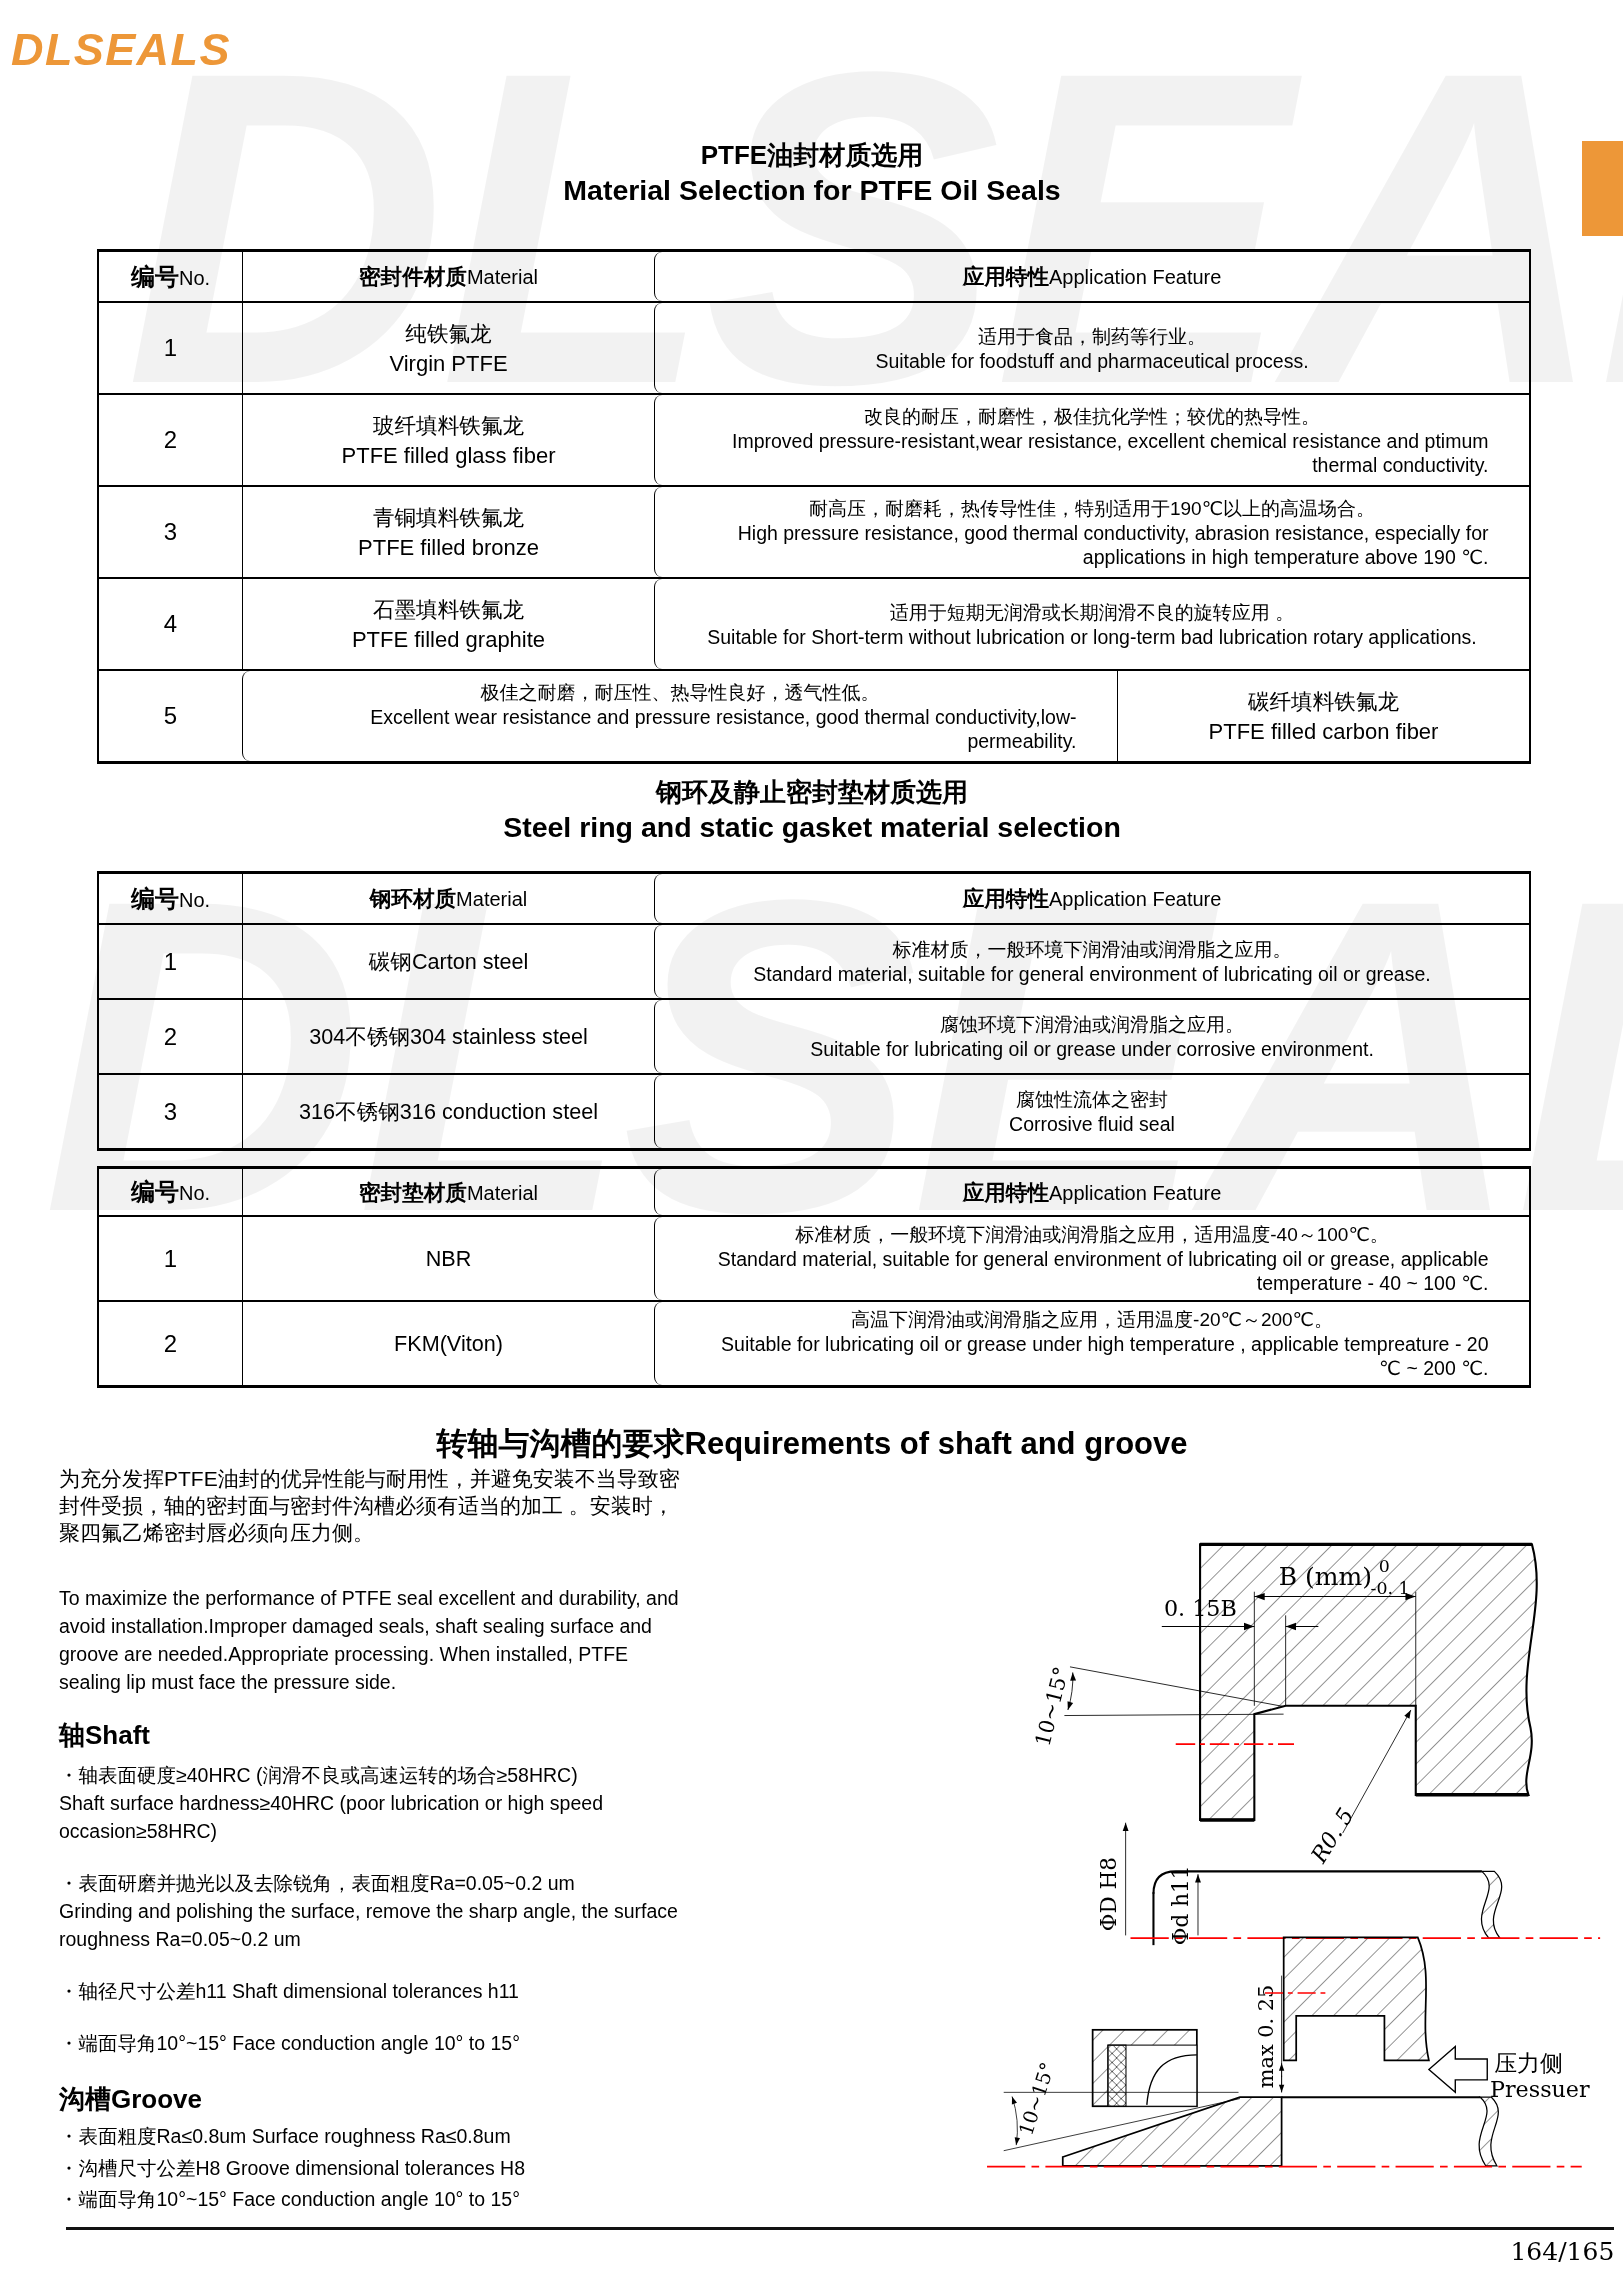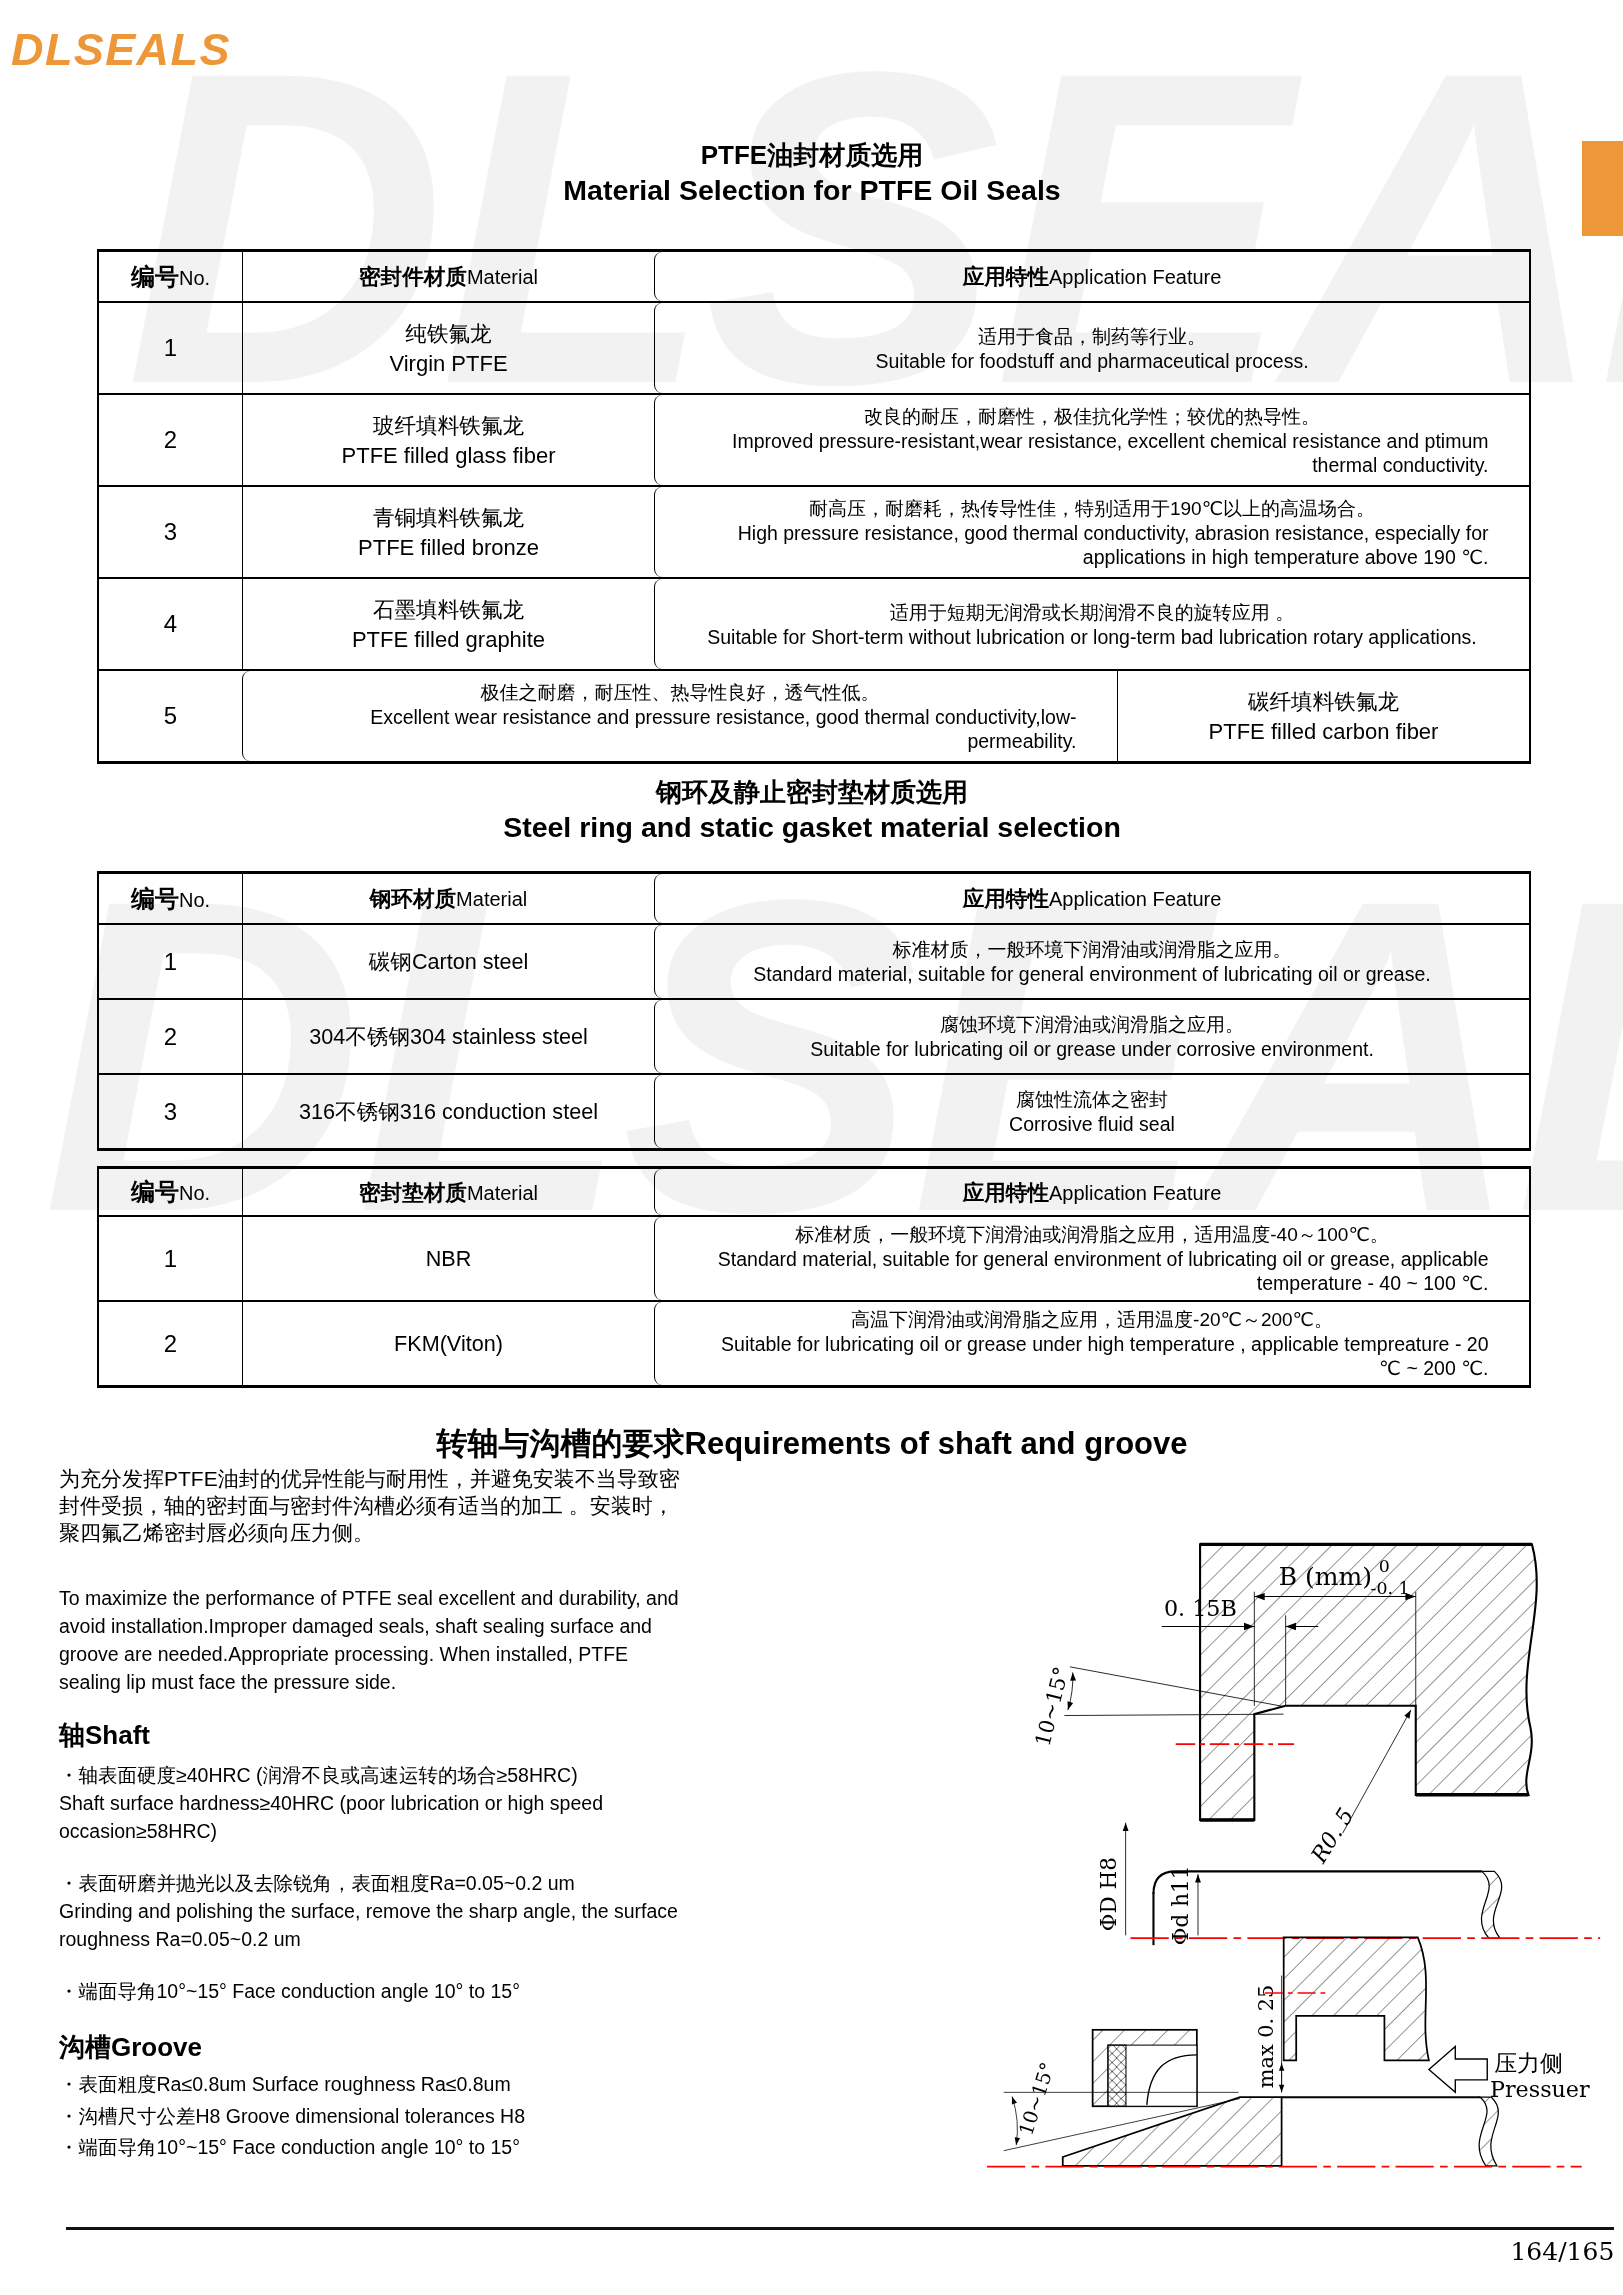--- a/index.html
+++ b/index.html
@@ -248,20 +248,24 @@
       <div class="bullet">
         <div class="b-cn">・轴表面硬度≥40HRC (润滑不良或高速运转的场合≥58HRC)</div>
         <div class="b-en">Shaft surface hardness≥40HRC (poor lubrication or high speed occasion≥58HRC)</div>
       </div>
 
       <div class="bullet">
         <div class="b-cn">・表面研磨并抛光以及去除锐角，表面粗度Ra=0.05~0.2 um</div>
         <div class="b-en">Grinding and polishing the surface, remove the sharp angle, the surface roughness Ra=0.05~0.2 um</div>
       </div>
 
+      <div class="bullet">
+        <div class="b-cn">・轴径尺寸公差h11  Shaft dimensional tolerances h11</div>
+
+      </div>
 
       <div class="bullet">
         <div class="b-cn">・端面导角10°~15° Face conduction angle 10° to 15°</div>
 
       </div>
 
     <div class="sub-h" style="margin-bottom:5px;">沟槽Groove</div>
     <div class="g-list">
 
         <div class="bullet">

